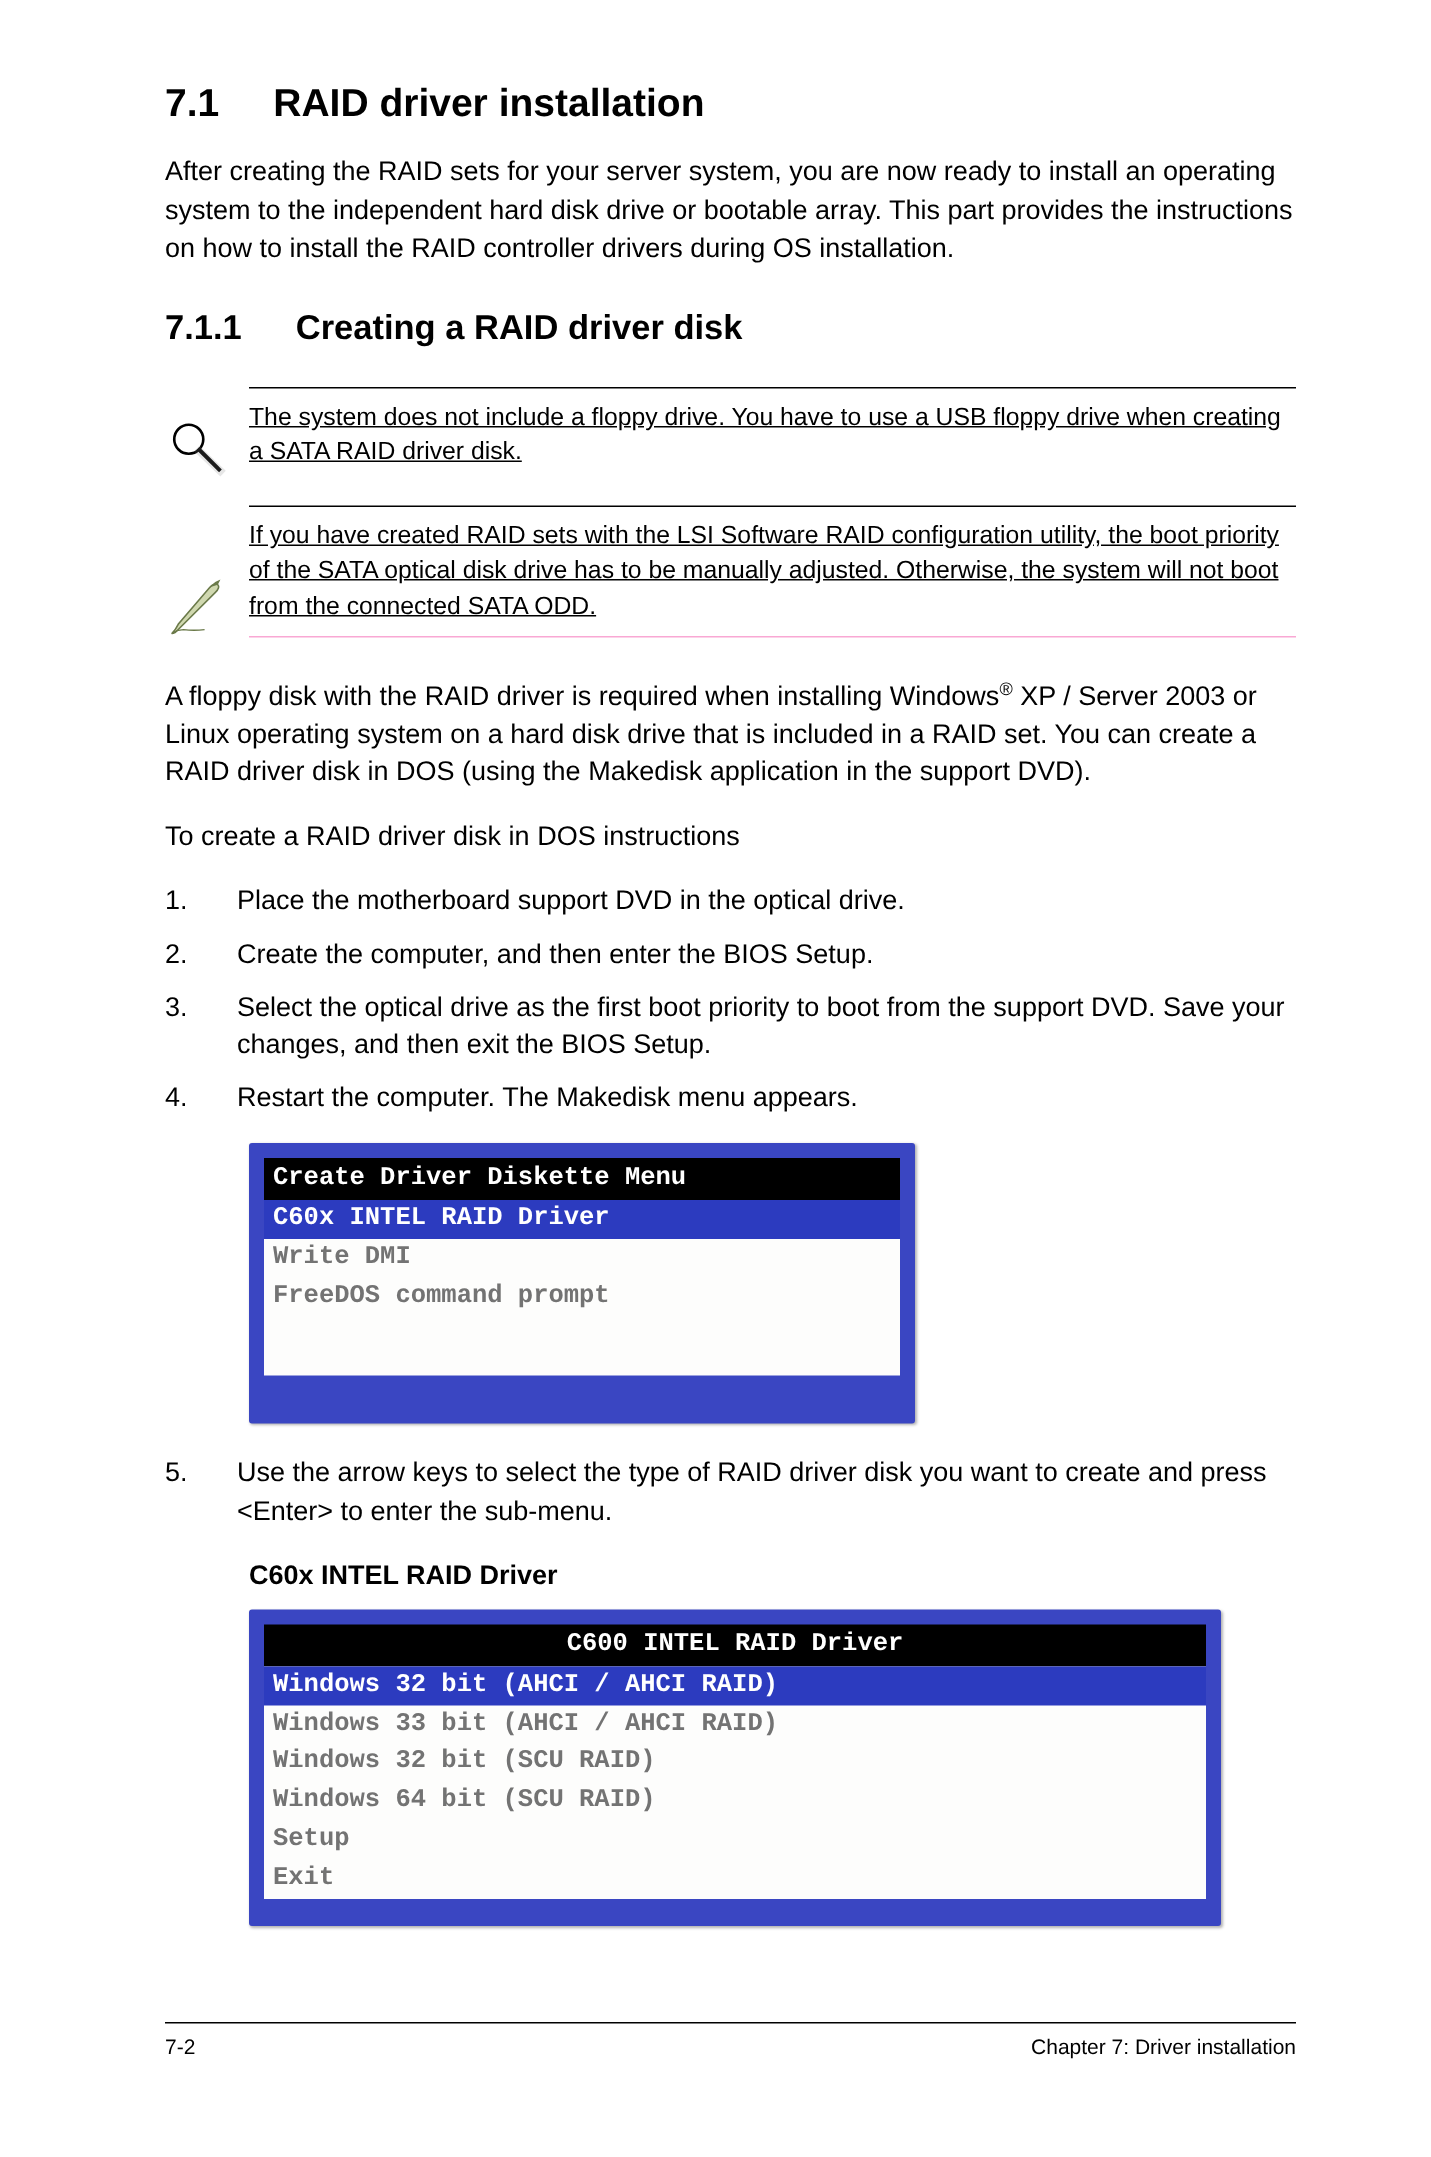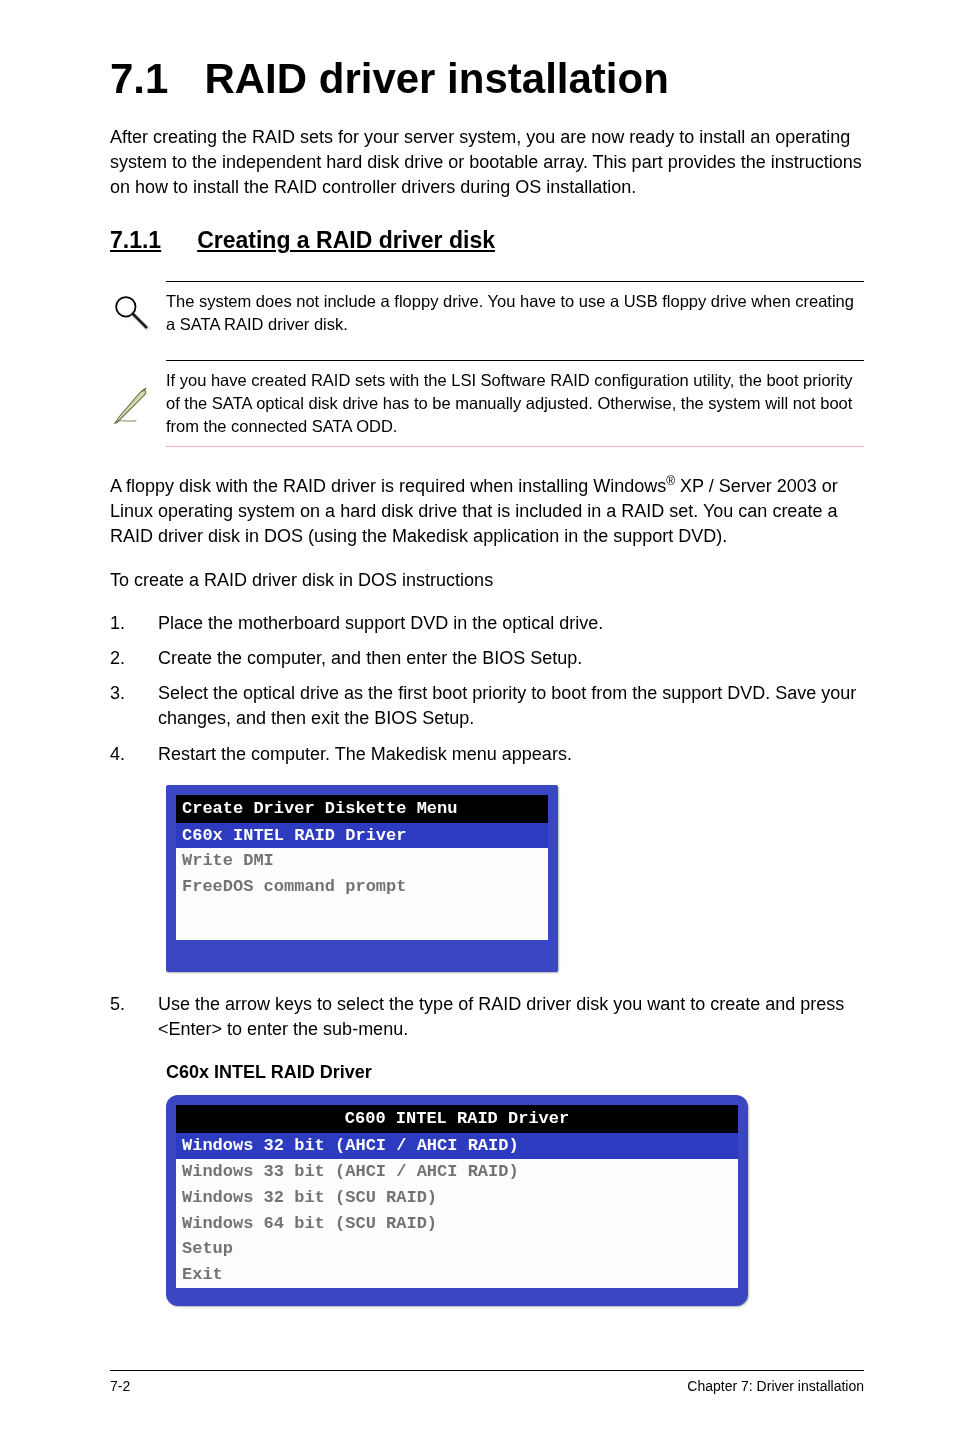--- a/index.html
+++ b/index.html
@@ -10,45 +10,45 @@
     body {
       font-family: Arial, Helvetica, sans-serif;
       background: #fff;
       width: 954px;
       min-height: 1438px;
       padding: 50px 90px 40px 110px;
       color: #000;
       line-height: 1.4;
     }
     .section-title {
-      font-size: 42px;
+      font-size: 26px;
       font-weight: bold;
       margin-bottom: 16px;
     }
     .section-num {
       margin-right: 36px;
     }
     .intro-para {
       font-size: 18px;
       margin-bottom: 24px;
     }
     .subsection-title {
       font-size: 23px;
       font-weight: bold;
       margin-bottom: 16px;
-      text-decoration: underline;
     }
     .subsection-num {
       margin-right: 36px;
     }
     .note-block {
       display: flex;
-      align-items: center;
+      align-items: flex-end;
       margin-bottom: 10px;
       padding: 8px 0;
+      text-decoration: underline;
     }
     .note-icon {
       width: 56px;
       flex-shrink: 0;
       display: flex;
       align-items: flex-start;
       justify-content: flex-start;
       padding-top: 2px;
     }
     .note-text-wrap {
@@ -88,21 +88,21 @@
       width: 48px;
       flex-shrink: 0;
     }
     ol.steps li .step-text {
       flex: 1;
     }
     .screenshot-wrap {
       margin: 10px 0 20px 56px;
     }
     .screen1 {
-      width: 392px;
+      width: 444px;
       background: #3a46c2;
       padding: 6px 6px 28px 6px;
       border: 4px solid #3a46c2;
       border-radius: 2px;
       box-shadow: 1px 1px 2px rgba(0,0,0,0.3);
     }
     .screen-title {
       background: #000;
       color: #fff;
       font-family: "Courier New", monospace;
@@ -122,25 +122,25 @@
       color: #737373;
     }
     .screen-row.selected {
       background: #2c3bbf;
       color: #fff;
     }
     .screen-row.empty {
       height: 40px;
     }
     .screen2 {
-      width: 582px;
+      width: 648px;
       background: #3a46c2;
       padding: 6px 6px 14px 6px;
       border: 4px solid #3a46c2;
-      border-radius: 12px;
+      border-radius: 2px;
       box-shadow: 1px 1px 2px rgba(0,0,0,0.3);
     }
     .screen-title2 {
       background: #000;
       color: #fff;
       font-family: "Courier New", monospace;
       font-weight: bold;
       font-size: 17px;
       padding: 2px 6px;
       text-align: center;

